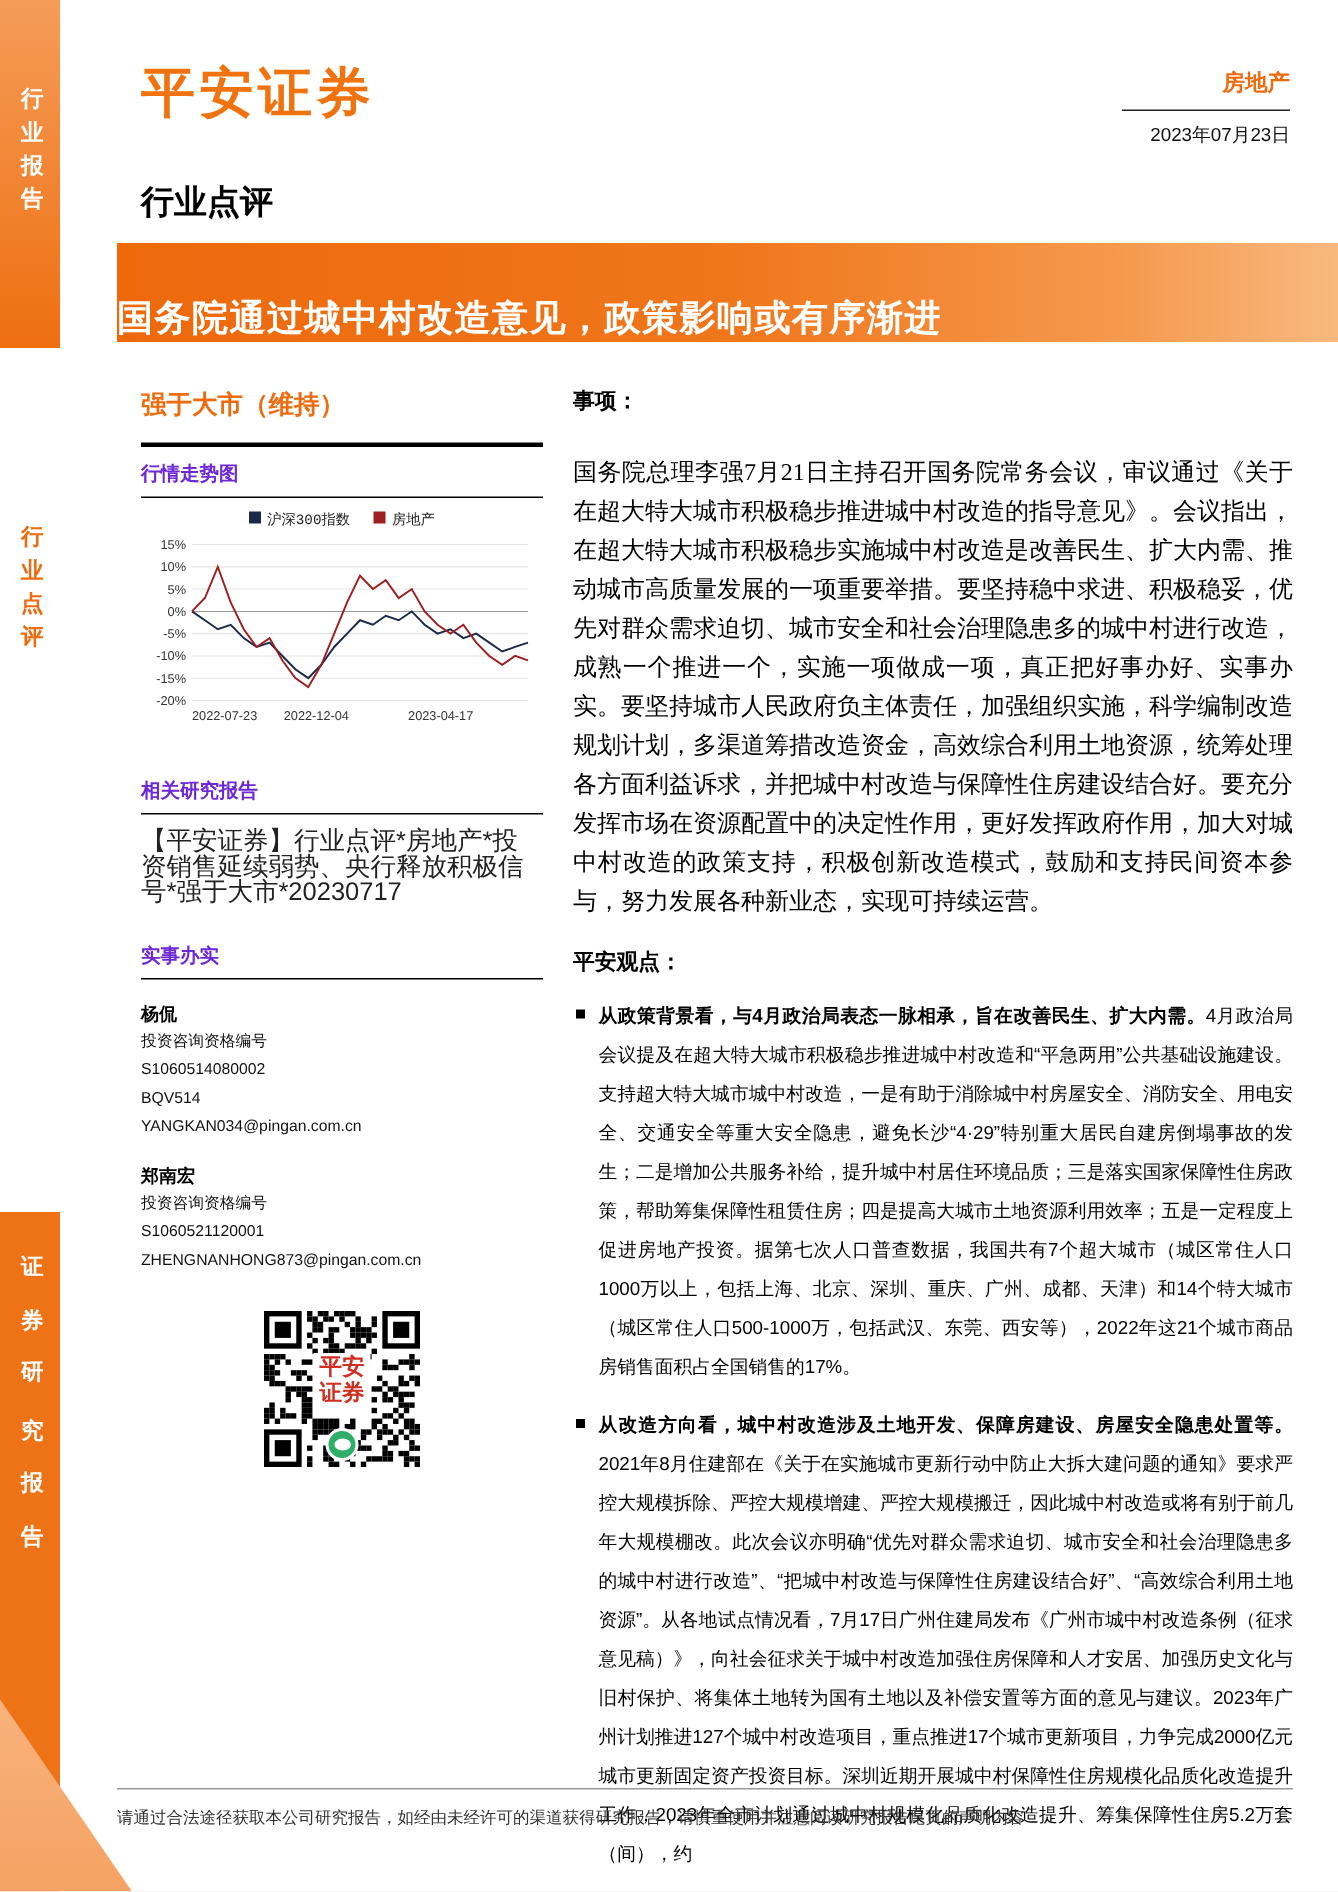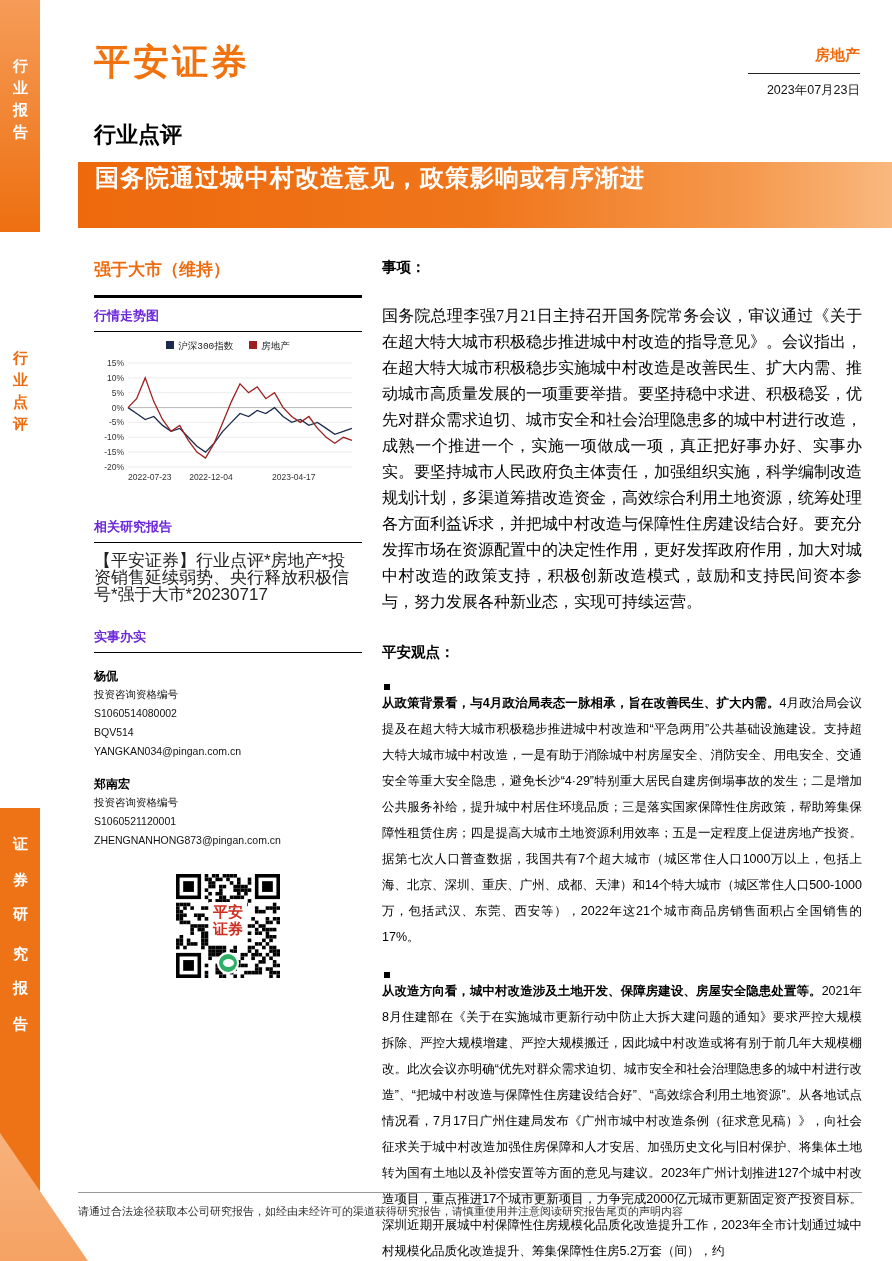--- a/index.html
+++ b/index.html
@@ -26,21 +26,21 @@
     color:#f0730f; letter-spacing:3px; font-family:"Liberation Serif","DejaVu Serif",serif; }
   .header-right { position:absolute; right:32px; top:46px; width:112px; text-align:right; }
   .sector { color:#ee6c0f; font-weight:bold; font-size:15px; padding-bottom:8px;
     border-bottom:1.5px solid #222; }
   .date { padding-top:8px; font-size:12.5px; color:#111; }
   .report-type { position:absolute; left:94px; top:120px; font-size:22px; font-weight:bold; color:#000; }
 
   
   .banner { position:absolute; left:78px; right:0; top:162px; height:66px;
     background:linear-gradient(90deg,#ed690c 0%,#f0761b 50%,#f5994d 82%,#f9b87f 100%);
-    display:flex; align-items:flex-start; padding-left:17px; z-index:1; }
+    display:flex; align-items:flex-end; z-index:1; }
   .banner-title { color:#fff; font-weight:bold; font-size:24px; letter-spacing:1px; }
 
   
   .columns { position:absolute; left:94px; right:30px; top:258px; bottom:72px; display:flex; gap:20px; }
   .left-col { width:268px; flex:none; }
   .right-col { flex:1; min-width:0; }
 
   .rating { color:#ee6c0f; font-size:17px; font-weight:bold; }
   .thick-rule { border-top:3px solid #000; margin-top:14px; }
   .sec-head { font-size:13px; font-weight:bold; color:#6d28d9; padding:9px 0 6px;
@@ -63,22 +63,22 @@
   .qr-label { position:absolute; left:50%; top:28px; transform:translateX(-50%);
     width:38px; text-align:center; background:#fff; color:#cf2e21; font-weight:bold;
     font-size:15px; line-height:17px; padding:1px 0; }
   .qr-icon { position:absolute; left:50%; bottom:4px; transform:translateX(-50%);
     width:22px; height:22px; border-radius:50%; background:#2fae67; border:2px solid #fff; }
   .qr-icon::after { content:''; position:absolute; left:4px; top:5px; width:11px;
     height:8px; background:#fff; border-radius:50%; }
 
   .ev-head { font-size:14.5px; font-weight:bold; color:#000; }
   .body-text { font-size:16px; line-height:26px; text-align:justify; color:#000; margin-top:26px;font-family:Liberation Serif, serif; }
-  .view-head { margin-top:28px; }
-  .bullet { display:flex; margin-top:13px;flex-direction:column; }
+  .view-head { margin-top:17px; }
+  .bullet { display:flex; margin-top:13px; }
   .bm { flex:none; width:6px; height:6px; background:#000; margin:9px 9px 0 2px; }
   .bt { flex:1; font-size:12.5px; line-height:26px; text-align:justify; color:#000; min-width:0; }
 
   .footer { position:absolute; left:78px; right:30px; top:1192px;
     border-top:1px solid #999; padding-top:11px; font-size:11px; color:#333; z-index:2; }
 </style>
 </head>
 <body>
 
 <div class="page">

